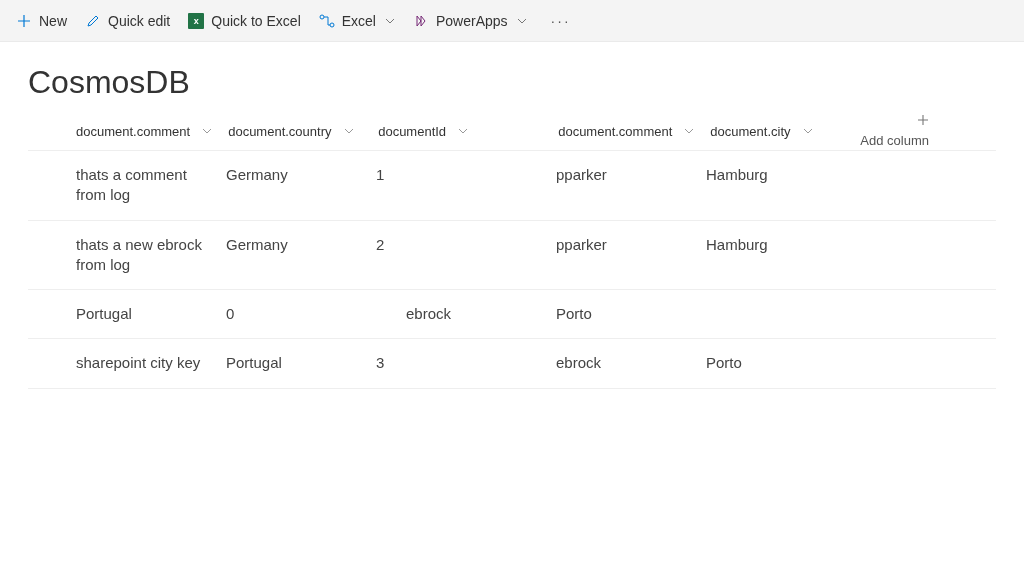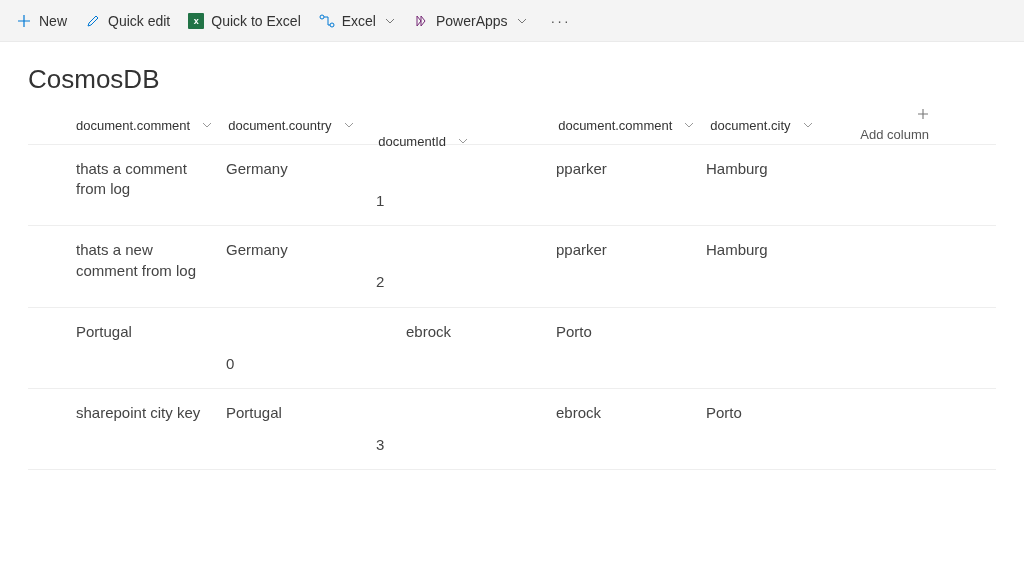--- a/index.html
+++ b/index.html
@@ -33,21 +33,21 @@
     display: inline-flex;
     align-items: center;
     justify-content: center;
     color: #0078d4;
     width: 16px;
     height: 16px;
   }
   .tb-item .chev { color: #777; margin-left: 2px; }
   .ellipsis { color: #555; letter-spacing: 2px; cursor: pointer; padding: 0 6px; }
   .page-title {
-    font-size: 26px;
+    font-size: 32px;
     font-weight: 300;
     color: #333;
     padding: 22px 28px 10px 28px;
   }
   .list {
     padding: 0 28px;
   }
   .hdr-row, .data-row {
     display: flex;
     align-items: flex-start;
@@ -59,21 +59,21 @@
   }
   .data-row {
     padding: 14px 0;
   }
   .sel-col { width: 48px; flex: 0 0 48px; }
   .col {
     padding-right: 16px;
   }
   .col0 { flex: 0 0 150px; }
   .col1 { flex: 0 0 150px; }
-  .col2 { flex: 0 0 180px; margin-top: 32px; }
+  .col2 { flex: 0 0 180px; }
   .col3 { flex: 0 0 150px; }
   .col4 { flex: 0 0 150px; }
   .addcol { flex: 0 0 140px; }
   .hdr-cell {
     display: inline-flex;
     align-items: center;
     gap: 12px;
     color: #333;
     font-size: 13px;
     cursor: pointer;
@@ -242,21 +242,21 @@
     <div class="col col0 data-cell">thats a comment from log</div>
     <div class="col col1 data-cell">Germany</div>
     <div class="col col2 data-cell">1</div>
     <div class="col col3 data-cell">pparker</div>
     <div class="col col4 data-cell">Hamburg</div>
     <div class="col addcol"></div>
   </div>
 
   <div class="data-row">
     <div class="sel-col"></div>
-    <div class="col col0 data-cell">thats a new comment from log</div>
+    <div class="col col0 data-cell">thats a new ebrock from log</div>
     <div class="col col1 data-cell">Germany</div>
     <div class="col col2 data-cell">2</div>
     <div class="col col3 data-cell">pparker</div>
     <div class="col col4 data-cell">Hamburg</div>
     <div class="col addcol"></div>
   </div>
 
   <div class="data-row">
     <div class="sel-col"></div>
     <div class="col col1 data-cell">Portugal</div>

